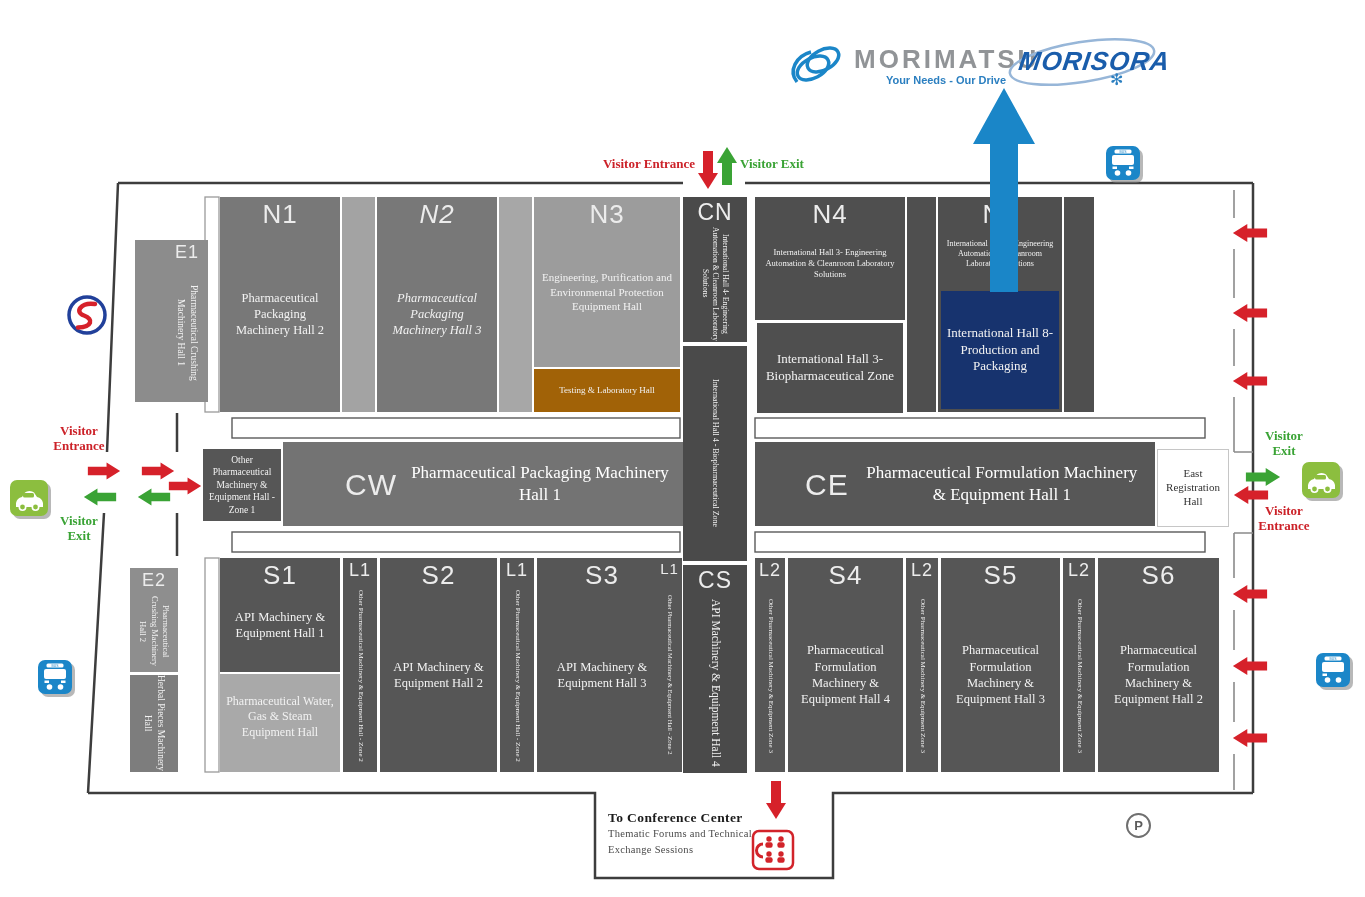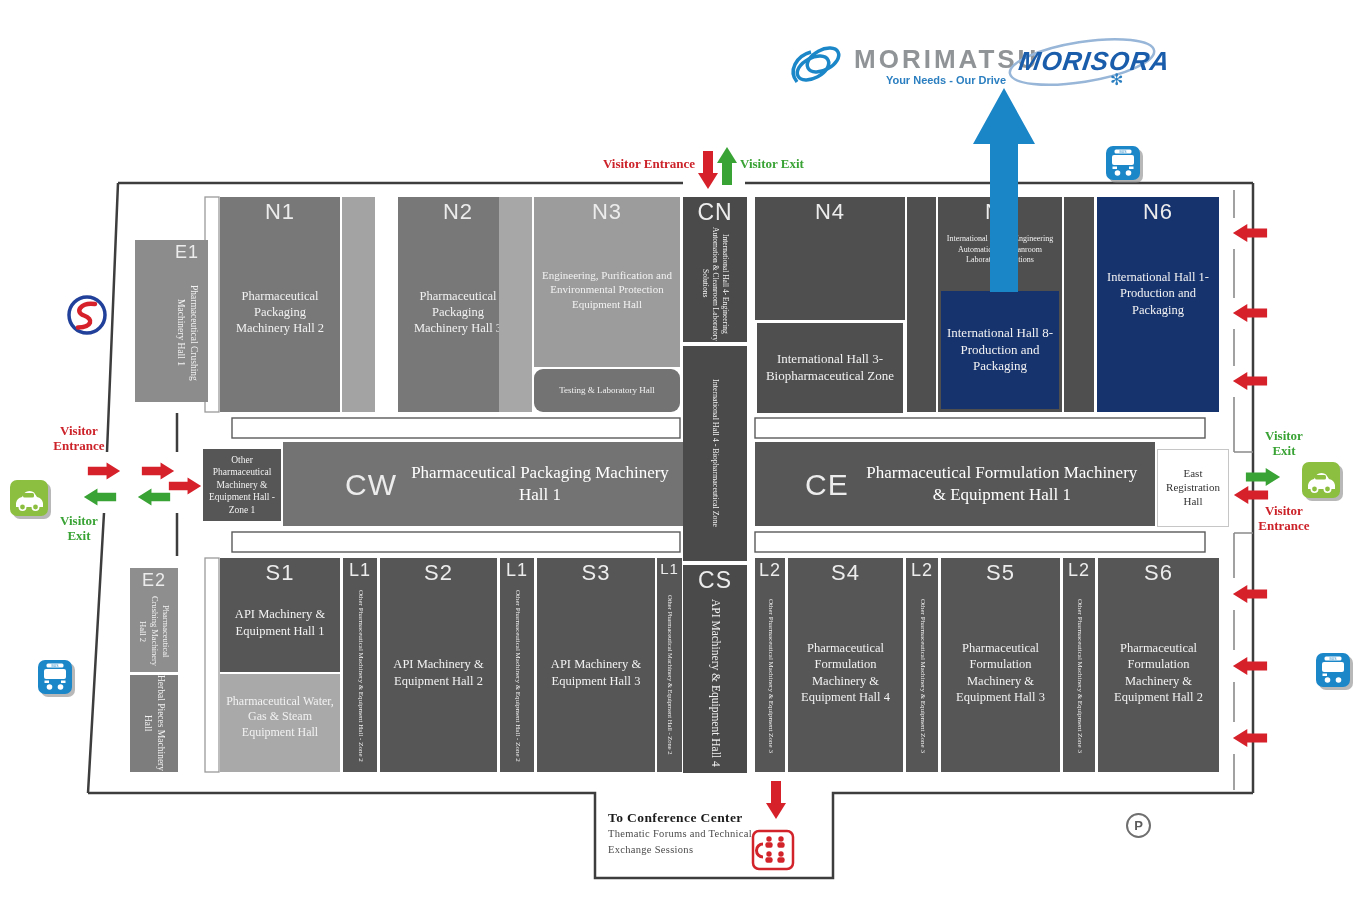--- a/index.html
+++ b/index.html
@@ -3,21 +3,21 @@
 <meta charset="utf-8">
 <style>
   html,body{margin:0;padding:0;background:#fff;}
   .stage{position:relative;width:1365px;height:897px;background:#fff;overflow:hidden;
          font-family:"Liberation Serif",serif;}
   .abs{position:absolute;}
   svg.layer{position:absolute;left:0;top:0;pointer-events:none;}
   
   .hall{position:absolute;display:flex;flex-direction:column;align-items:center;color:#f2f2f2;}
   .code{font-family:"Liberation Sans",sans-serif;font-weight:400;color:#ececec;
-        font-size:22px;margin-top:3px;letter-spacing:1px;line-height:1.1;}
+        font-size:26px;margin-top:3px;letter-spacing:1px;line-height:1.1;}
   .code.sm{font-size:18px;}
   .code.md{font-size:23px;}
   .name{flex:1;display:flex;align-items:center;justify-content:center;text-align:center;
         font-size:12.5px;line-height:1.3;padding:0 6px 12px;}
   .vwrap{flex:1;display:flex;align-items:center;justify-content:center;min-height:0;width:100%;}
   .vtext{writing-mode:vertical-rl;text-align:center;line-height:1.35;font-size:9px;}
   
   .band{position:absolute;display:flex;flex-direction:row;align-items:center;color:#fff;}
   .band .code{font-size:30px;margin:0;}
   .band .bname{flex:1;text-align:center;font-size:17px;line-height:1.3;padding:0 10px;}
@@ -88,64 +88,61 @@
     </svg>
     <span class="ms-text" style="left:13px;top:12px;">MORISORA</span>
     <span class="ms-star" style="left:104px;top:36px;">✻</span>
   </div>
 
   <div class="hall" style="left:220px;top:197px;width:120px;height:215px;background:#787878;">
     <span class="code">N1</span>
     <span class="name">Pharmaceutical Packaging Machinery Hall 2</span>
   </div>
   <div class="abs" style="left:342px;top:197px;width:33px;height:215px;background:#a3a3a3;"></div>
-  <div class="hall" style="left:398px;top:197px;width:120px;height:215px;background:#787878;">
+  <div class="hall" style="left:377px;top:197px;width:120px;height:215px;background:#787878;font-style:italic;">
     <span class="code">N2</span>
     <span class="name">Pharmaceutical Packaging Machinery Hall 3</span>
   </div>
   <div class="abs" style="left:499px;top:197px;width:33px;height:215px;background:#a7a7a7;"></div>
   <div class="hall" style="left:534px;top:197px;width:146px;height:170px;background:#9c9c9c;">
     <span class="code">N3</span>
     <span class="name" style="font-size:11px;">Engineering, Purification and Environmental Protection Equipment Hall</span>
   </div>
-  <div class="hall" style="left:534px;top:369px;width:146px;height:43px;background:#737373;border-radius:9px;">
+  <div class="hall" style="left:534px;top:369px;width:146px;height:43px;background:#a16207;">
     <span class="name" style="font-size:9px;padding:0 8px;">Testing &amp; Laboratory Hall</span>
   </div>
 
   <div class="hall" style="left:683px;top:197px;width:64px;height:145px;background:#4a4a4a;">
     <span class="code md">CN</span>
     <div class="vwrap">
         <span class="vtext" style="font-size:7.5px;">International Hall 4- Engineering Automation &amp; Cleanroom Laboratory Solutions</span>
       </div>
   </div>
   <div class="hall" style="left:683px;top:346px;width:64px;height:215px;background:#4a4a4a;">
     <div class="vwrap">
         <span class="vtext" style="font-size:8px;">International Hall 4 - Biopharmaceutical Zone</span>
       </div>
   </div>
 
   <div class="hall" style="left:755px;top:197px;width:150px;height:215px;background:#4f4f4f;">
     <span class="code">N4</span>
+    <span class="name" style="flex:0 0 auto;font-size:8.5px;margin-top:18px;padding:0 10px;">International Hall 3- Engineering Automation &amp; Cleanroom Laboratory Solutions</span>
     <div class="abs" style="left:0;top:123px;width:146px;height:90px;background:#4f4f4f;border-top:3px solid #fff;border-left:2px solid #fff;border-right:2px solid #fff;display:flex;align-items:center;justify-content:center;text-align:center;font-size:13px;line-height:1.3;">
       <span>International Hall 3- Biopharmaceutical Zone</span>
     </div>
   </div>
   <div class="abs" style="left:907px;top:197px;width:29px;height:215px;background:#4f4f4f;"></div>
   <div class="hall" style="left:938px;top:197px;width:124px;height:215px;background:#4f4f4f;">
     <span class="code">N5</span>
     <span class="name" style="flex:0 0 auto;font-size:8px;margin-top:10px;padding:0 6px;">International Hall 2- Engineering Automation &amp; Cleanroom Laboratory Solutions</span>
     <div class="abs" style="left:3px;top:94px;width:118px;height:118px;background:#17336e;display:flex;align-items:center;justify-content:center;text-align:center;font-size:13px;line-height:1.3;padding:0 2px;box-sizing:border-box;">
       <span>International Hall 8- Production and Packaging</span>
     </div>
   </div>
   <div class="abs" style="left:1064px;top:197px;width:30px;height:215px;background:#4f4f4f;"></div>
-  <div class="hall" style="left:1097px;top:197px;width:122px;height:215px;background:#17336e;">
-    <span class="code">N6</span>
-    <span class="name" style="flex:0 0 auto;margin-top:45px;">International Hall 1- Production and Packaging</span>
-  </div>
 
   <div class="hall" style="left:203px;top:449px;width:78px;height:72px;background:#565656;">
     <span class="name" style="font-size:9.5px;padding:0 3px 0;">Other Pharmaceutical Machinery &amp; Equipment Hall - Zone 1</span>
   </div>
   <div class="band" style="left:283px;top:442px;width:400px;height:84px;background:#737373;">
     <span class="code" style="margin-left:62px;">CW</span>
     <span class="bname">Pharmaceutical Packaging Machinery Hall 1</span>
   </div>
   <div class="band" style="left:755px;top:442px;width:400px;height:84px;background:#575757;">
     <span class="code" style="margin-left:50px;">CE</span>
@@ -171,21 +168,21 @@
   <div class="hall" style="left:380px;top:558px;width:117px;height:214px;background:#565656;">
     <span class="code">S2</span>
     <span class="name">API Machinery &amp; Equipment Hall 2</span>
   </div>
   <div class="hall" style="left:500px;top:558px;width:34px;height:214px;background:#565656;">
     <span class="code sm">L1</span>
     <div class="vwrap">
         <span class="vtext" style="font-size:7px;">Other Pharmaceutical Machinery &amp; Equipment Hall - Zone 2</span>
       </div>
   </div>
-  <div class="hall" style="left:537px;top:558px;width:118px;height:214px;background:#565656;">
+  <div class="hall" style="left:537px;top:558px;width:130px;height:214px;background:#565656;">
     <span class="code">S3</span>
     <span class="name">API Machinery &amp; Equipment Hall 3</span>
   </div>
   <div class="hall" style="left:657px;top:558px;width:25px;height:214px;background:#565656;">
     <span class="code sm" style="font-size:15px;">L1</span>
     <div class="vwrap">
         <span class="vtext" style="font-size:6.5px;">Other Pharmaceutical Machinery &amp; Equipment Hall - Zone 2</span>
       </div>
   </div>
   <div class="hall" style="left:683px;top:565px;width:64px;height:208px;background:#4a4a4a;">

